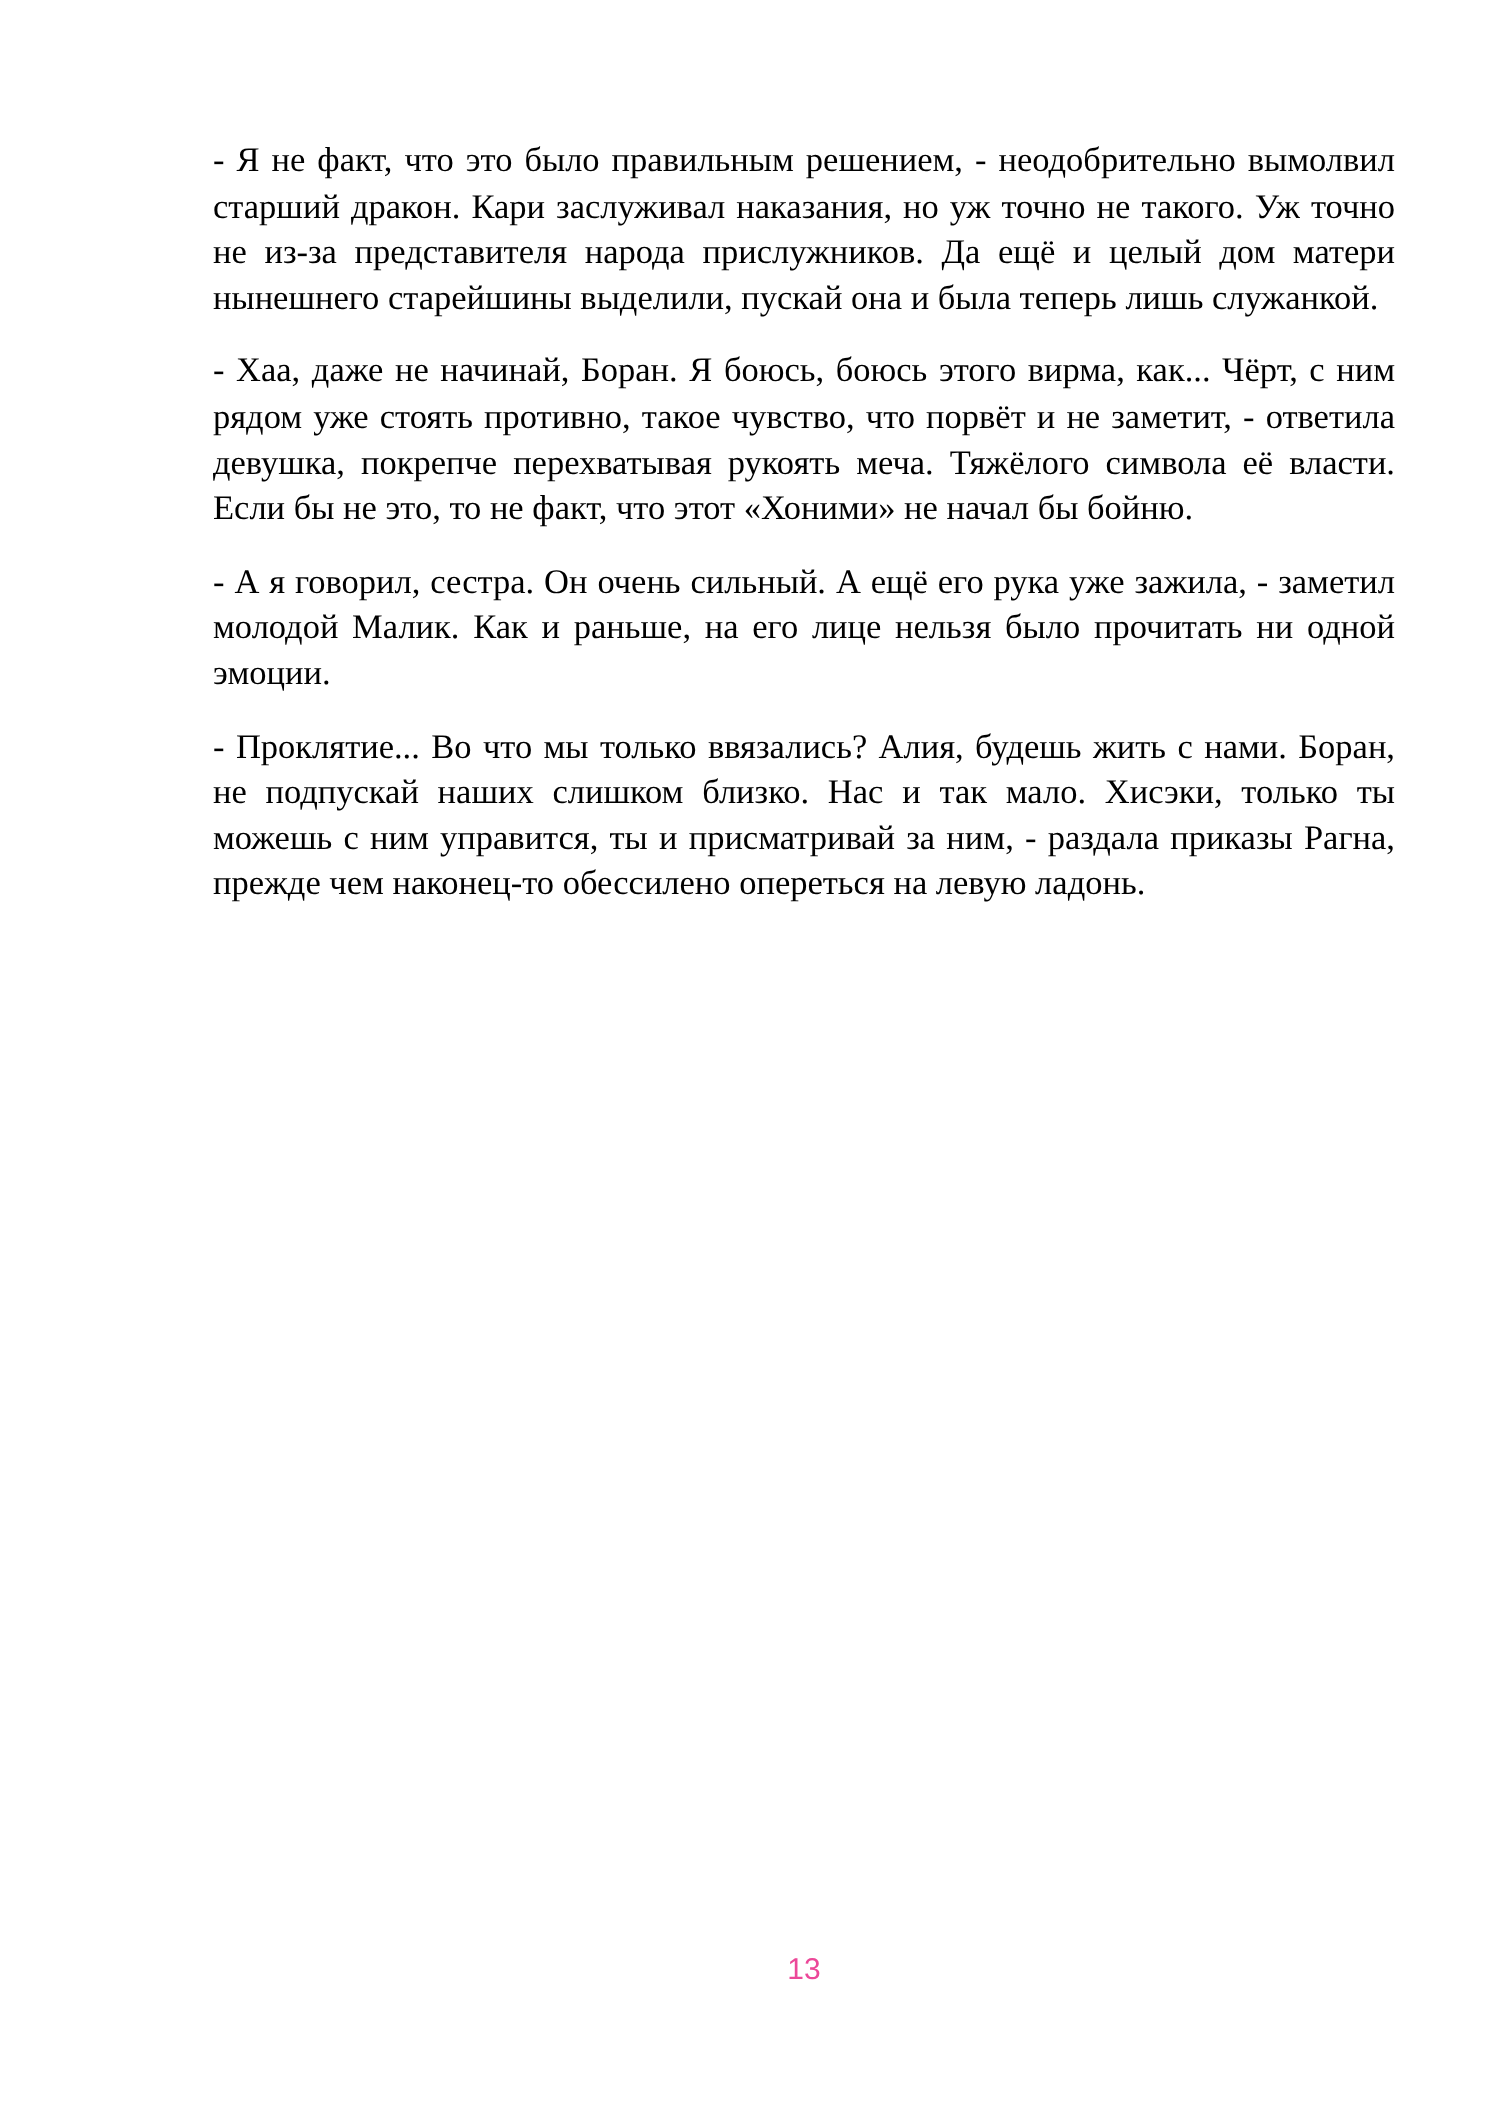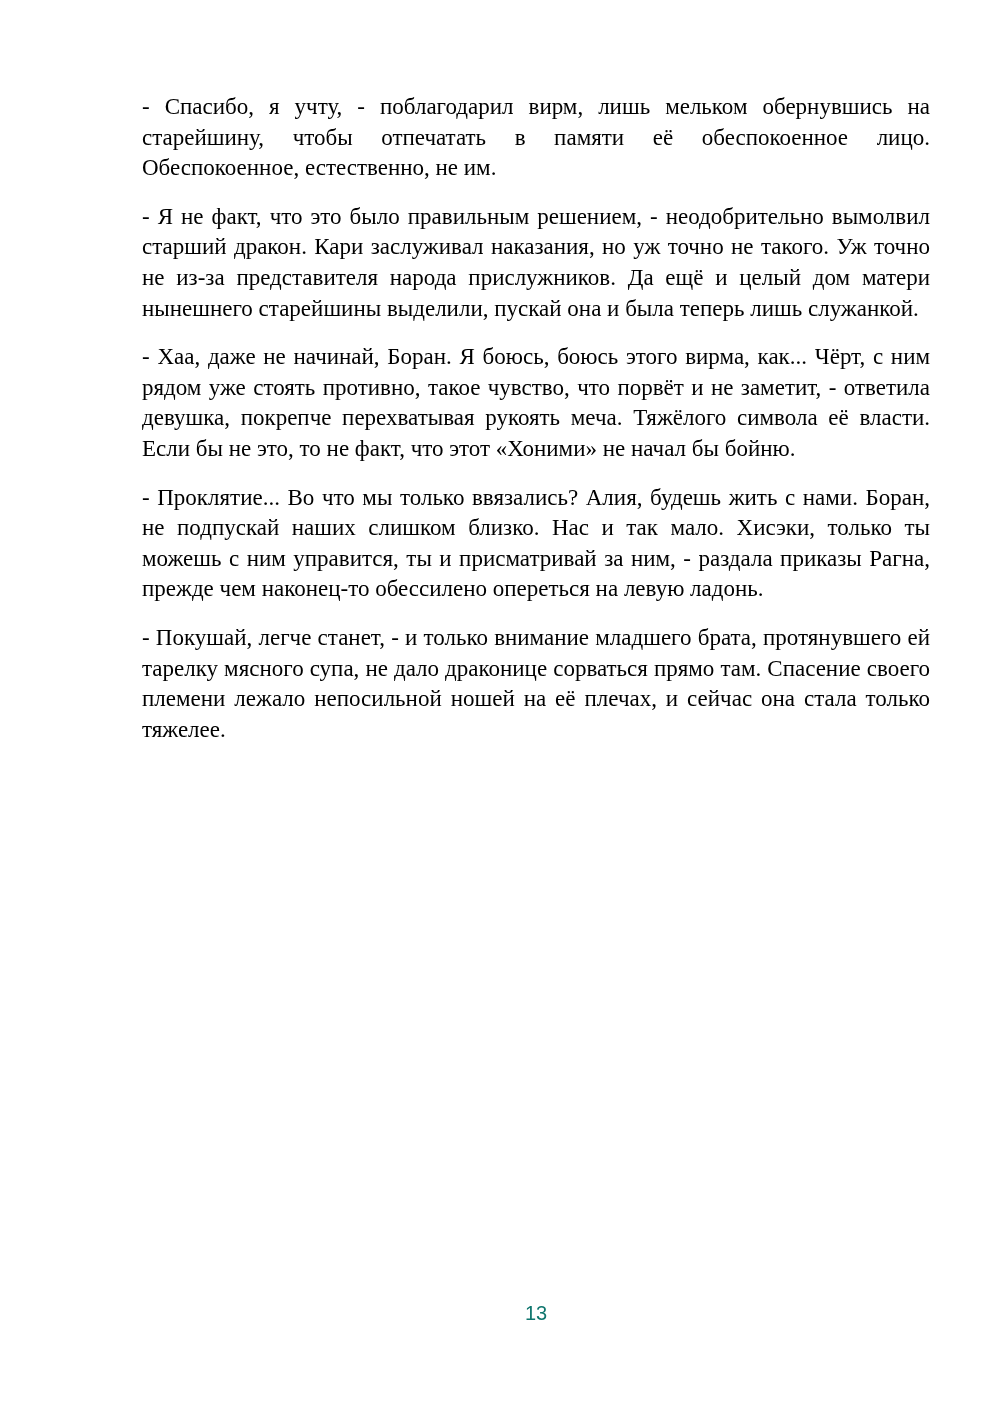--- a/index.html
+++ b/index.html
@@ -35,28 +35,27 @@
   }
   .page-number {
     position: absolute;
     left: 142px;
     top: 1300px;
     width: 788px;
     text-align: center;
     font-family: "Liberation Sans", sans-serif;
     font-size: 20px;
     line-height: 26px;
-    color: #0f766e;
+    color: #ec4899;
   }
 </style>
 </head>
 <body>
 
 <div class="page">
   <div class="text-block">
-    <p>- Спасибо, я учту, - поблагодарил вирм, лишь мельком обернувшись на старейшину, чтобы отпечатать в памяти её обеспокоенное лицо. Обеспокоенное, естественно, не им.</p>
     <p>- Я не факт, что это было правильным решением, - неодобрительно вымолвил старший дракон. Кари заслуживал наказания, но уж точно не такого. Уж точно не из-за представителя народа прислужников. Да ещё и целый дом матери нынешнего старейшины выделили, пускай она и была теперь лишь служанкой.</p>
     <p>- Хаа, даже не начинай, Боран. Я боюсь, боюсь этого вирма, как... Чёрт, с ним рядом уже стоять противно, такое чувство, что порвёт и не заметит, - ответила девушка, покрепче перехватывая рукоять меча. Тяжёлого символа её власти. Если бы не это, то не факт, что этот «Хоними» не начал бы бойню.</p>
+    <p>- А я говорил, сестра. Он очень сильный. А ещё его рука уже зажила, - заметил молодой Малик. Как и раньше, на его лице нельзя было прочитать ни одной эмоции.</p>
     <p>- Проклятие... Во что мы только ввязались? Алия, будешь жить с нами. Боран, не подпускай наших слишком близко. Нас и так мало. Хисэки, только ты можешь с ним управится, ты и присматривай за ним, - раздала приказы Рагна, прежде чем наконец-то обессилено опереться на левую ладонь.</p>
-    <p>- Покушай, легче станет, - и только внимание младшего брата, протянувшего ей тарелку мясного супа, не дало драконице сорваться прямо там. Спасение своего племени лежало непосильной ношей на её плечах, и сейчас она стала только тяжелее.</p>
   </div>
   <div class="page-number">13</div>
 </div>
 
 </body></html>

